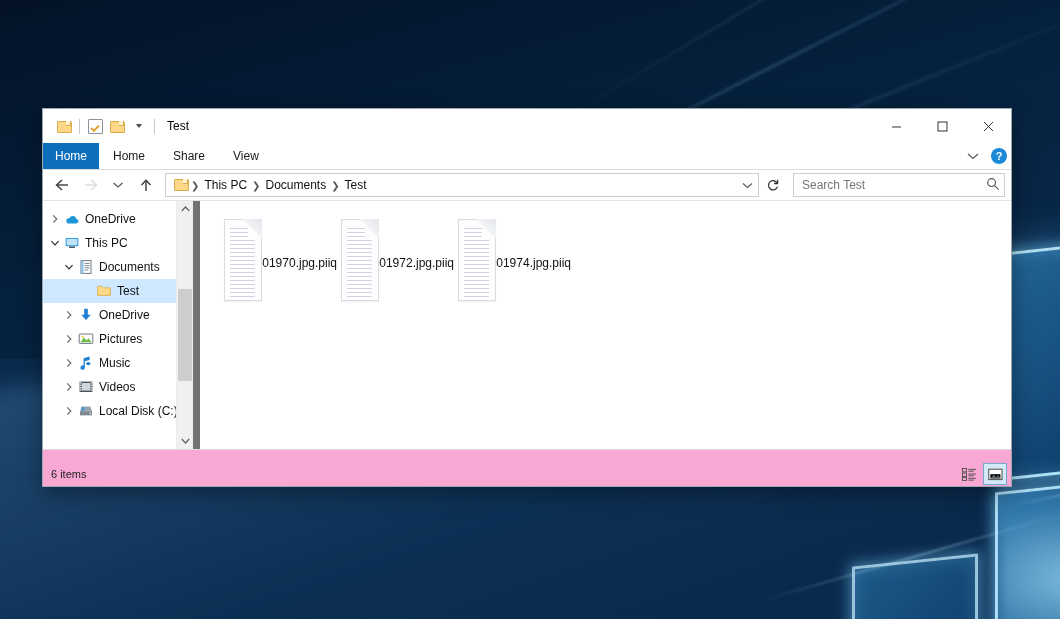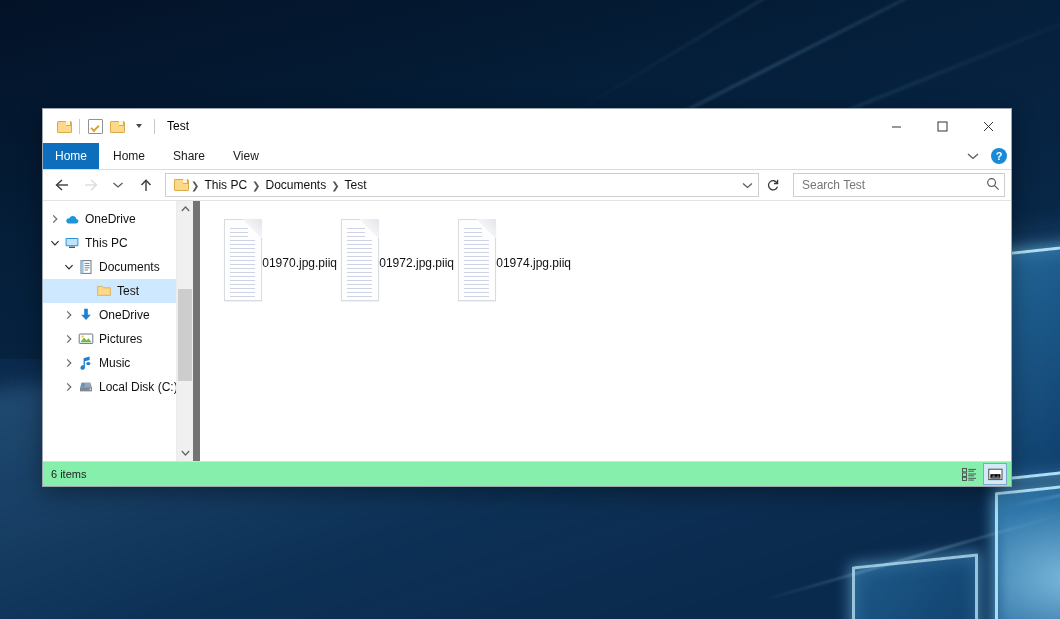--- a/index.html
+++ b/index.html
@@ -173,22 +173,22 @@
   .doc-fold2{
     position:absolute;right:-1px;top:-1px;width:19px;height:19px;
     background:linear-gradient(225deg,#e2e5ea 0%,#f4f5f7 55%,#ffffff 100%);
     border-left:1px solid #d8dbe0;border-bottom:1px solid #d8dbe0;
     clip-path:polygon(0 0,100% 100%,100% 0);
   }
   .fname{margin-top:6px;font-size:12px;color:#111;white-space:nowrap;}
 
   
   .statusbar{
-    height:24px;background:#86efac;border-top:1px solid #dcdcdc;
-    display:flex;align-items:center;padding:0 4px 0 8px;font-size:11px;color:#222;flex:0 0 auto;
+    height:24px;background:#f9a8d4;border-top:1px solid #dcdcdc;
+    display:flex;align-items:center;padding:12px 4px 0 8px;font-size:11px;color:#222;flex:0 0 auto;
   }
   .status-left{flex:1;}
   .viewbtns{display:flex;gap:2px;align-items:center;}
   .vbtn{
     width:22px;height:20px;display:flex;align-items:center;justify-content:center;
     border:1px solid transparent;
   }
   .vbtn.active{border:1px solid #7aa9d0;background:#d3e9f7;}
 </style>
 </head>
@@ -419,20 +419,44 @@
                 <path d="M3.2 1.4 L6.8 5 L3.2 8.6" fill="none" stroke="#6a6a6a" stroke-width="1.2"></path>
               </svg>
             </span>
             <span class="navico">
               <svg width="16" height="16" viewBox="0 0 16 16">
                 <path d="M11.6 1.6 5.6 3.2v7.3a2.2 2.2 0 1 0 1.3 2v-6.3l4.7-1.3z" fill="#1f7fd0"></path>
                 <ellipse cx="10.3" cy="8.6" rx="2.1" ry="1.7" fill="#1f7fd0"></ellipse>
               </svg>
             </span>
             <span class="navlabel">Music</span>
+          </div>
+          <div class="navitem indent2">
+            <span class="exparrow">
+              <svg width="10" height="10" viewBox="0 0 10 10">
+                <path d="M3.2 1.4 L6.8 5 L3.2 8.6" fill="none" stroke="#6a6a6a" stroke-width="1.2"></path>
+              </svg>
+            </span>
+            <span class="navico">
+              <svg width="16" height="16" viewBox="0 0 16 16">
+                <rect x="1.6" y="2.6" width="12.8" height="10.4" fill="#4a5158"></rect>
+                <rect x="3.6" y="4" width="8.8" height="7.6" fill="#cfd6dd"></rect>
+                <g fill="#eef1f4">
+                  <rect x="2" y="3.2" width="1.3" height="1.3"></rect>
+                  <rect x="2" y="5.6" width="1.3" height="1.3"></rect>
+                  <rect x="2" y="8" width="1.3" height="1.3"></rect>
+                  <rect x="2" y="10.4" width="1.3" height="1.3"></rect>
+                  <rect x="12.7" y="3.2" width="1.3" height="1.3"></rect>
+                  <rect x="12.7" y="5.6" width="1.3" height="1.3"></rect>
+                  <rect x="12.7" y="8" width="1.3" height="1.3"></rect>
+                  <rect x="12.7" y="10.4" width="1.3" height="1.3"></rect>
+                </g>
+              </svg>
+            </span>
+            <span class="navlabel">Videos</span>
           </div>
           <div class="navitem indent2">
             <span class="exparrow">
               <svg width="10" height="10" viewBox="0 0 10 10">
                 <path d="M3.2 1.4 L6.8 5 L3.2 8.6" fill="none" stroke="#6a6a6a" stroke-width="1.2"></path>
               </svg>
             </span>
             <span class="navico">
               <svg width="16" height="16" viewBox="0 0 16 16">
                 <path d="M2 8.6 3.6 3.6h8.8L14 8.6v3.6H2z" fill="#9aa4ae"></path>

